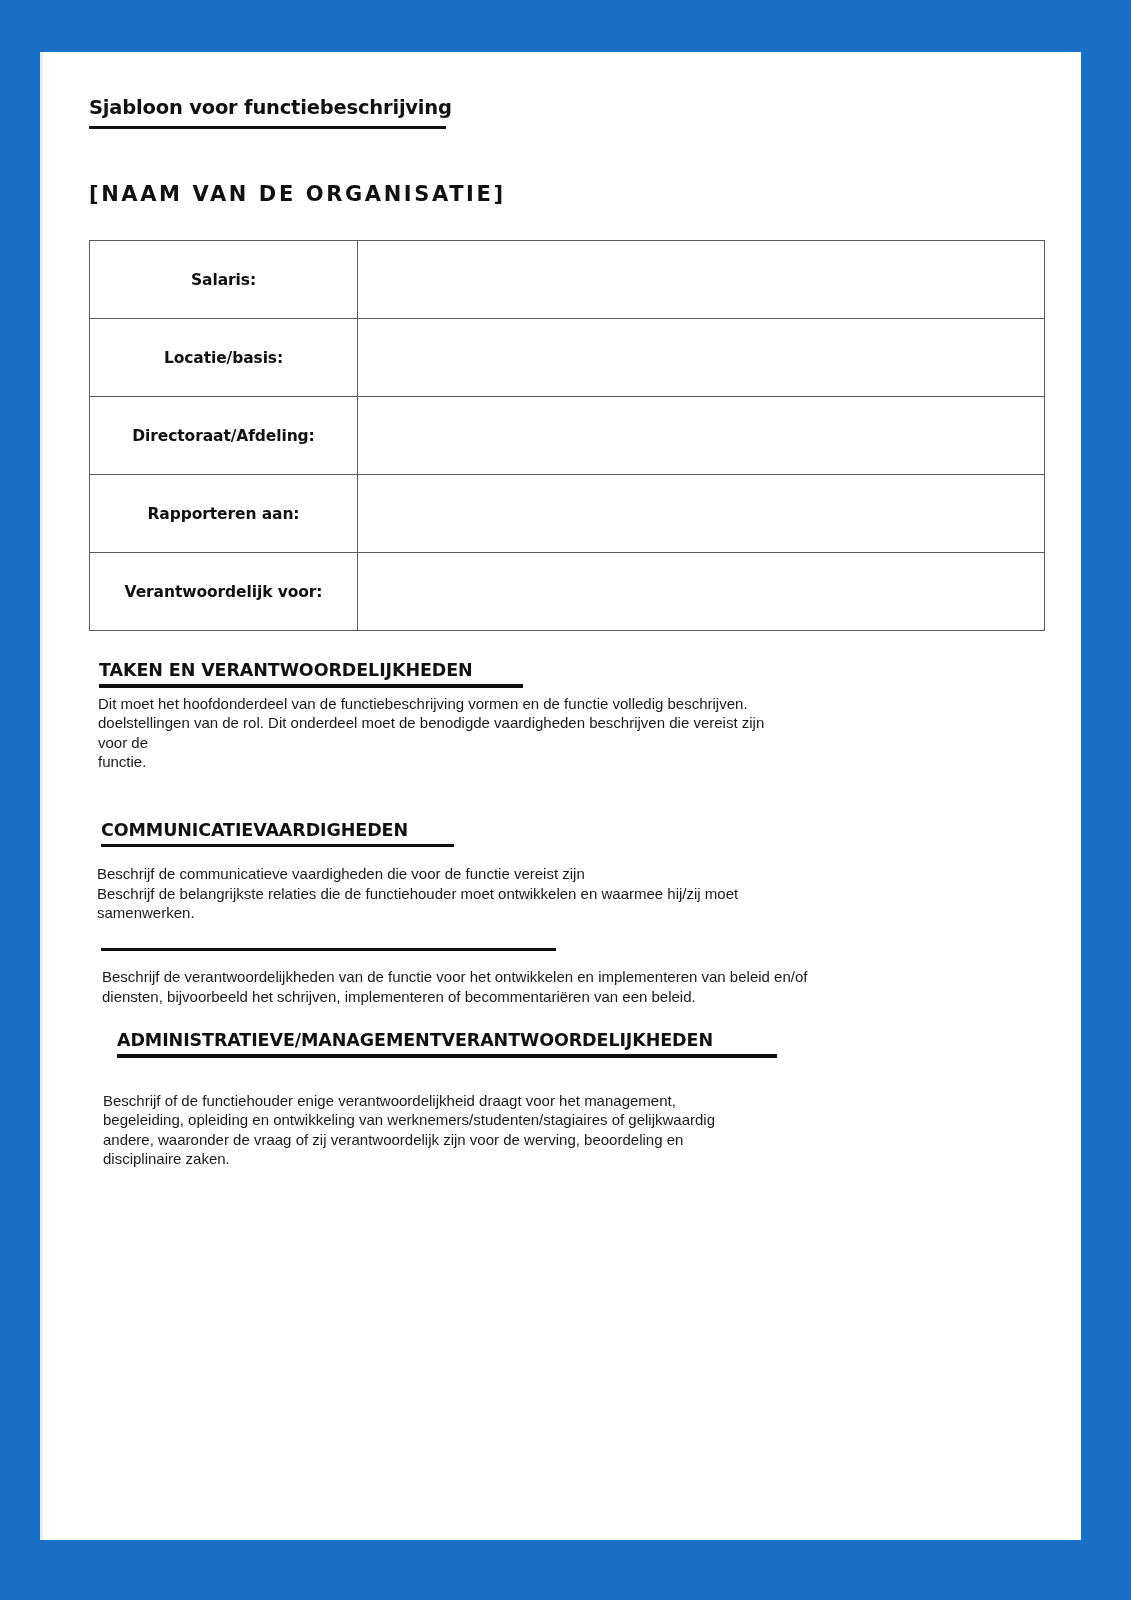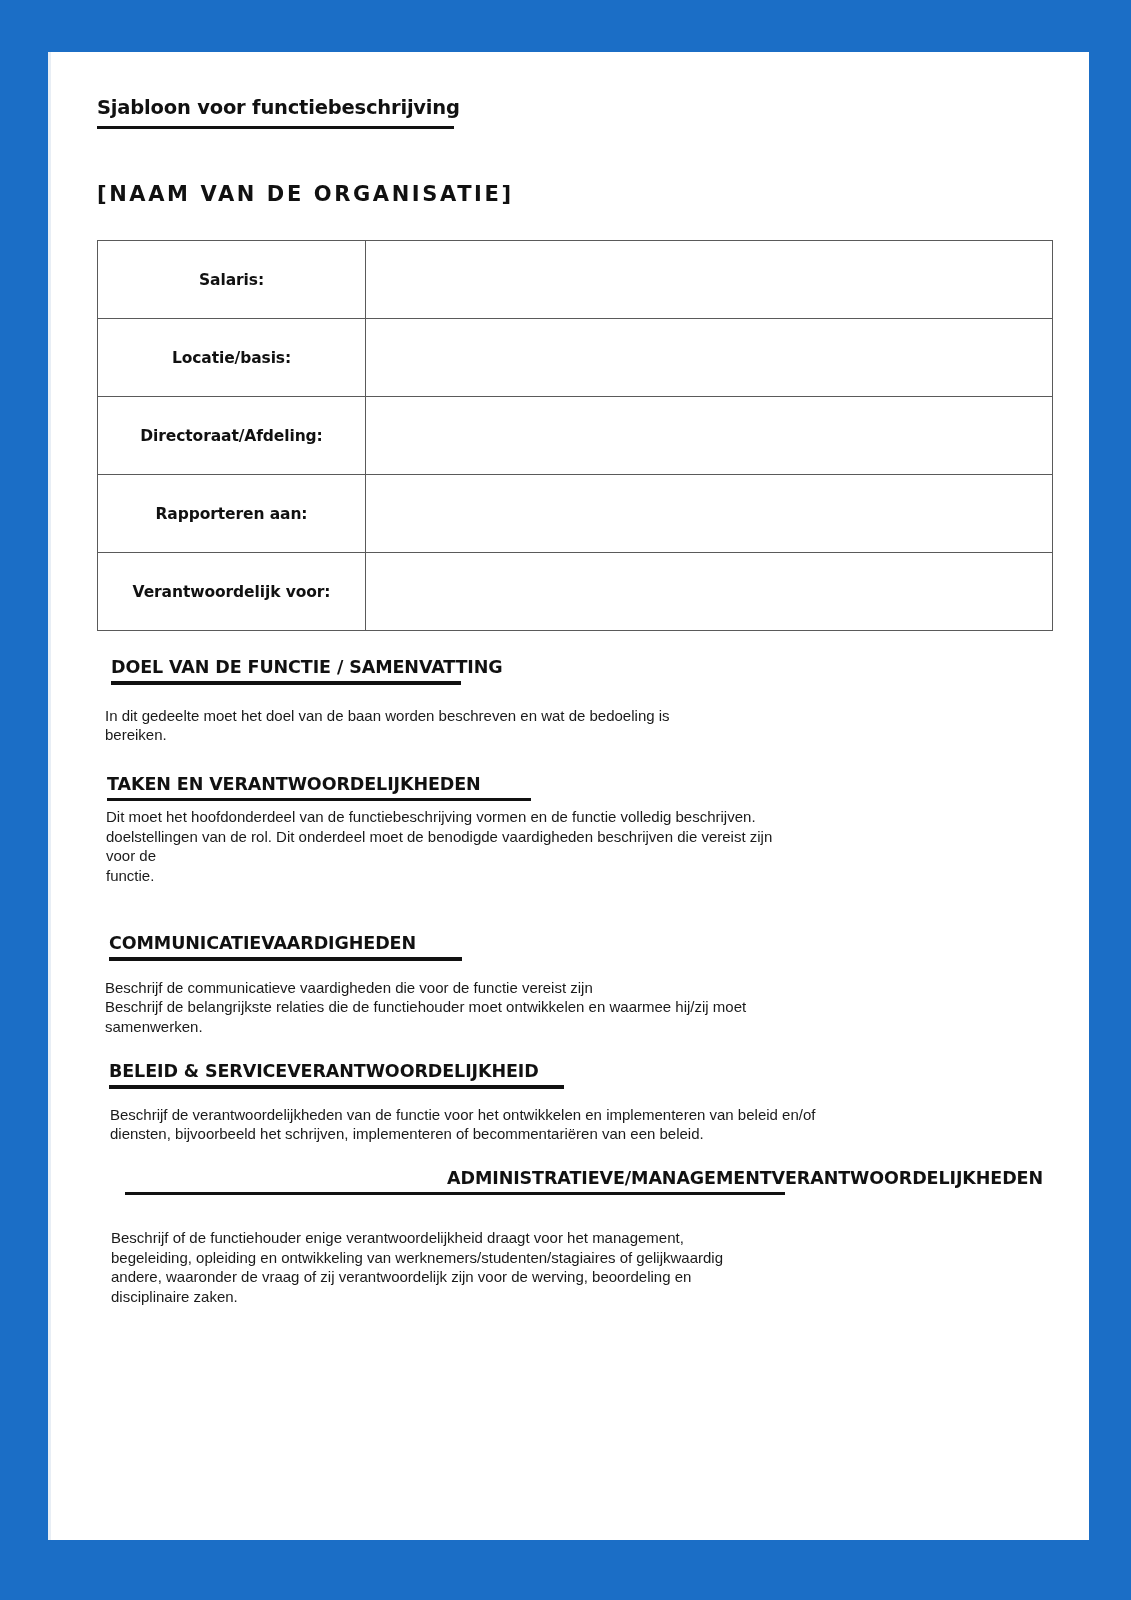--- a/index.html
+++ b/index.html
@@ -10,21 +10,21 @@
   }
 
   body {
     background: #1b6ec6;
     font-family: "Liberation Sans", sans-serif;
     overflow: hidden;
   }
 
   .page-frame {
     position: absolute;
-    left: 48px;
+    left: 40px;
     top: 52px;
     width: 1041px;
     height: 1488px;
     background: #ffffff;
     border-left: 3px solid #e8eef5;
   }
 
   .page-inner {
     position: relative;
     width: 100%;
@@ -108,21 +108,21 @@
   }
 
   .h-doel       { margin-left: 14px; }
   .h-doel .heading-rule        { width: 350px; }
   .h-taken      { margin-left: 10px; }
   .h-taken .heading-rule       { width: 424px; }
   .h-comm       { margin-left: 12px; }
   .h-comm .heading-rule        { width: 353px; }
   .h-beleid     { margin-left: 12px; }
   .h-beleid .heading-rule      { width: 455px; }
-  .h-admin      { margin-left: 28px; text-align: right; }
+  .h-admin      { margin-left: 28px; }
   .h-admin .heading-rule       { width: 660px; }
 
   
   .body-text {
     font-family: "Liberation Sans", sans-serif;
     font-size: 15px;
     line-height: 19.5px;
     color: #1a1a1a;
     white-space: pre-line;
   }
@@ -169,28 +169,20 @@
           <td class="label-cell">Rapporteren aan:</td>
           <td class="value-cell"></td>
         </tr>
         <tr>
           <td class="label-cell">Verantwoordelijk voor:</td>
           <td class="value-cell"></td>
         </tr>
       </tbody>
     </table>
 
-    <div class="section">
-      <div class="h-doel">
-        <div class="section-heading">DOEL VAN DE FUNCTIE / SAMENVATTING</div>
-        <div class="heading-rule"></div>
-      </div>
-      <div class="body-text p-doel">In dit gedeelte moet het doel van de baan worden beschreven en wat de bedoeling is
-bereiken.</div>
-    </div>
 
     <div class="section s-taken">
       <div class="h-taken">
         <div class="section-heading">TAKEN EN VERANTWOORDELIJKHEDEN</div>
         <div class="heading-rule"></div>
       </div>
       <div class="body-text p-taken">Dit moet het hoofdonderdeel van de functiebeschrijving vormen en de functie volledig beschrijven.
 doelstellingen van de rol. Dit onderdeel moet de benodigde vaardigheden beschrijven die vereist zijn
 voor de
 functie.</div>
@@ -201,21 +193,20 @@
         <div class="section-heading">COMMUNICATIEVAARDIGHEDEN</div>
         <div class="heading-rule"></div>
       </div>
       <div class="body-text p-comm">Beschrijf de communicatieve vaardigheden die voor de functie vereist zijn
 Beschrijf de belangrijkste relaties die de functiehouder moet ontwikkelen en waarmee hij/zij moet
 samenwerken.</div>
     </div>
 
     <div class="section s-beleid">
       <div class="h-beleid">
-        <div class="section-heading">BELEID &amp; SERVICEVERANTWOORDELIJKHEID</div>
         <div class="heading-rule"></div>
       </div>
       <div class="body-text p-beleid">Beschrijf de verantwoordelijkheden van de functie voor het ontwikkelen en implementeren van beleid en/of
 diensten, bijvoorbeeld het schrijven, implementeren of becommentariëren van een beleid.</div>
     </div>
 
     <div class="section s-admin">
       <div class="h-admin">
         <div class="section-heading">ADMINISTRATIEVE/MANAGEMENTVERANTWOORDELIJKHEDEN</div>
         <div class="heading-rule"></div>

